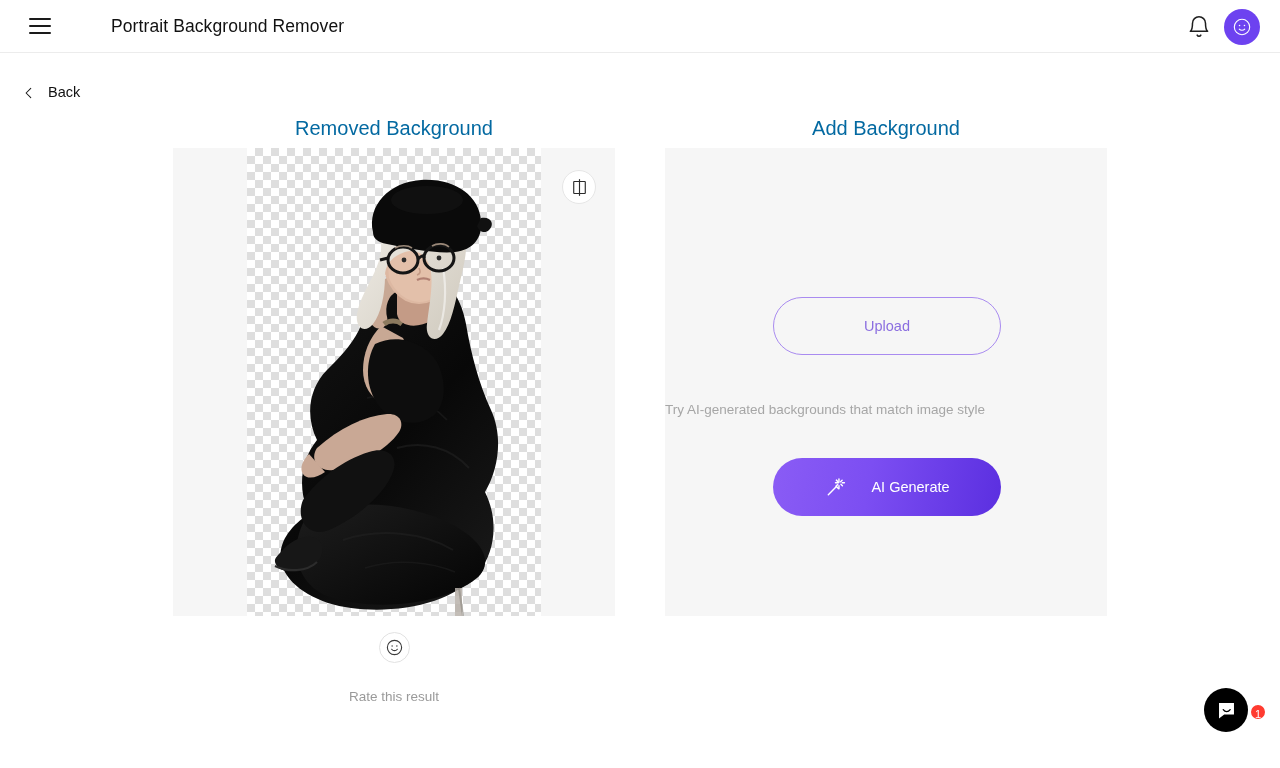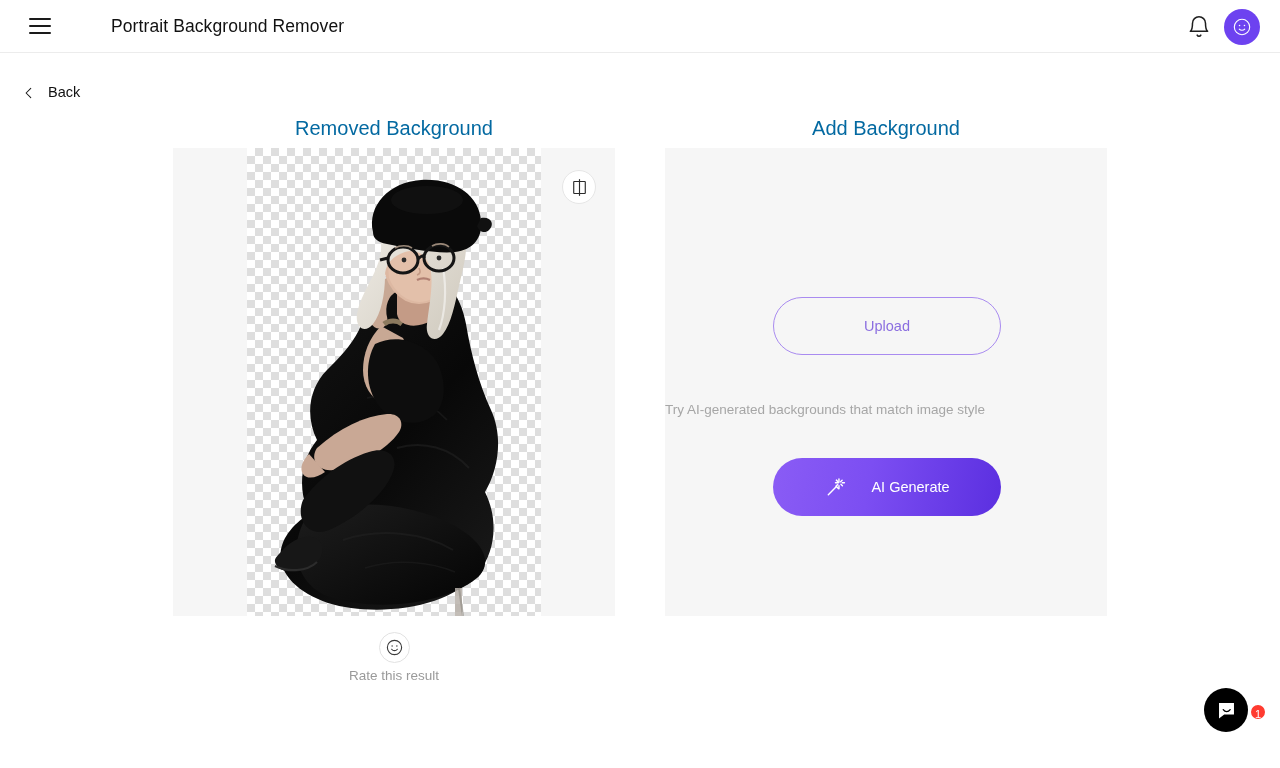--- a/index.html
+++ b/index.html
@@ -95,21 +95,21 @@
     display: flex; align-items: center; justify-content: center;
     cursor: pointer; z-index: 5;
   }
 
   
   .portrait { position: absolute; left: 0; top: 0; width: 294px; height: 468px; }
 
   
   .rate-wrap {
     position: absolute; left: 173px; top: 632px; width: 442px;
-    display: flex; flex-direction: column; align-items: center; gap: 5px;
+    display: flex; flex-direction: column; align-items: center; gap: 26px;
   }
   .rate-btn {
     width: 31px; height: 31px; border-radius: 50%;
     background: #ffffff; border: 1px solid #e2e2e2;
     display: flex; align-items: center; justify-content: center;
     cursor: pointer;
   }
   .rate-label { font-size: 13.5px; color: #9a9a9a; }
 
   

